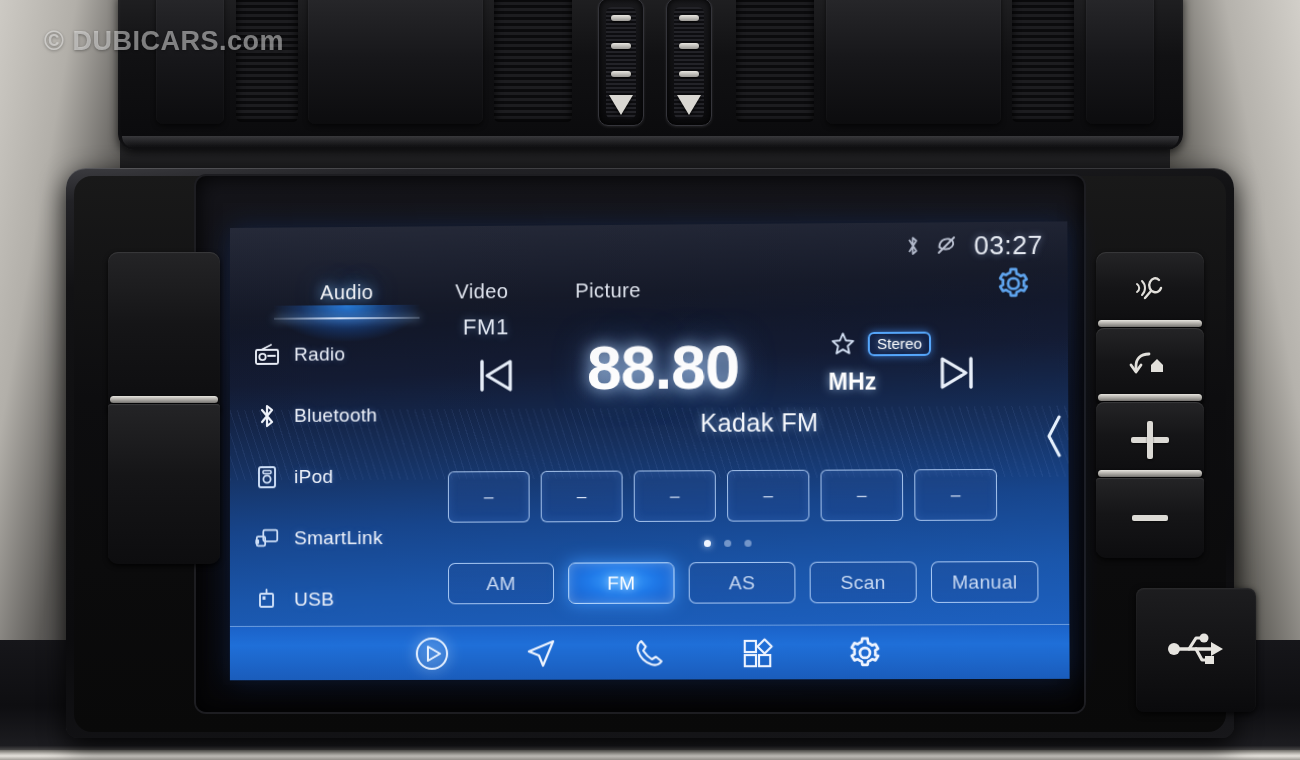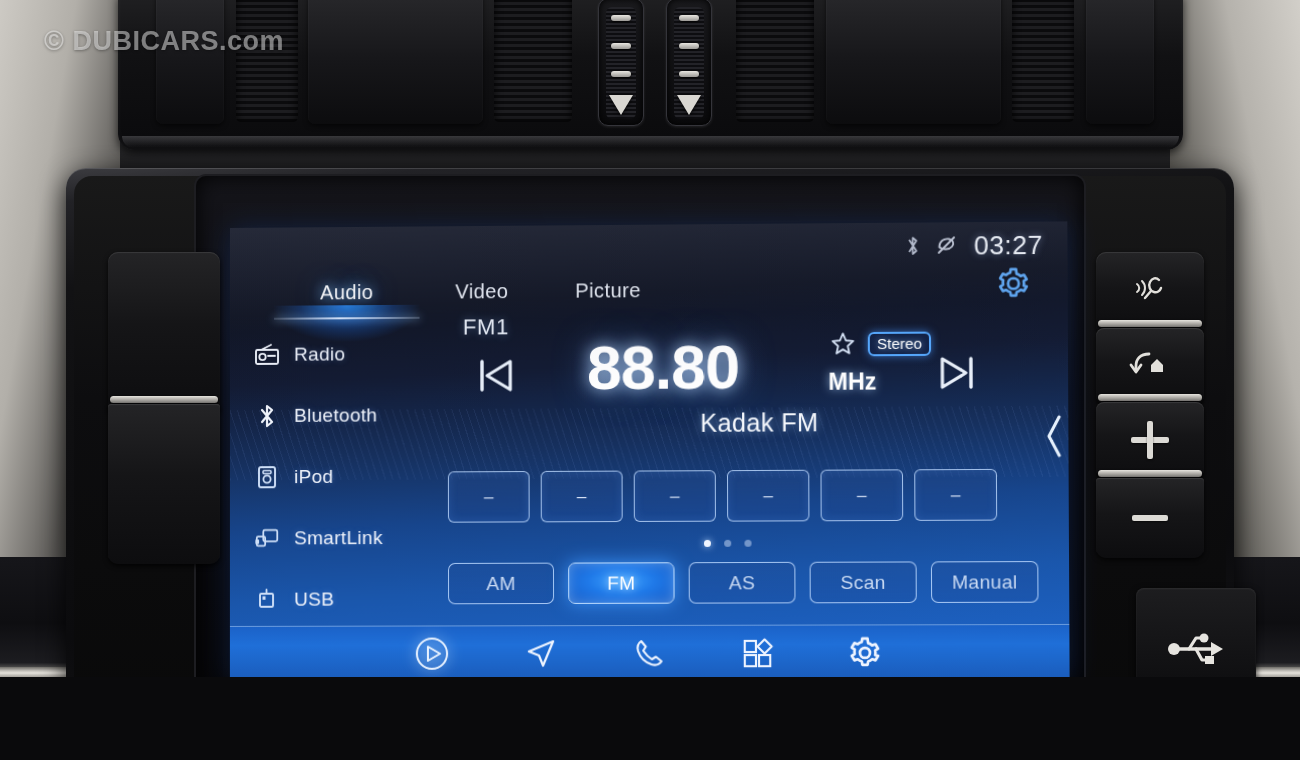--- a/index.html
+++ b/index.html
@@ -3,21 +3,21 @@
 <meta charset="utf-8">
 <style>
   * { box-sizing: border-box; margin: 0; padding: 0; }
   html, body {
     width: 1300px; height: 760px;
     overflow: hidden;
     background: #0a0a0c;
     font-family: "Liberation Sans", sans-serif;
   }
 
-  #root { position: relative; width: 1300px; height: 677px; overflow: hidden; }
+  #root { position: relative; width: 1300px; height: 760px; overflow: hidden; }
 
   
   .cabin-bg {
     position: absolute; inset: 0;
     background:
       linear-gradient(160deg, #d8d5d0 0%, #c9c6c0 14%, #b9b6b0 22%, #2a2a2c 30%, #161618 48%, #121214 100%);
   }
   .dash-top-light {
     position: absolute; left: 0; top: 0; width: 1300px; height: 175px;
     background: linear-gradient(180deg, #cfccc6 0%, #bab7b1 18%, #8e8b86 30%, #3a3a3c 60%, #1b1b1d 100%);

